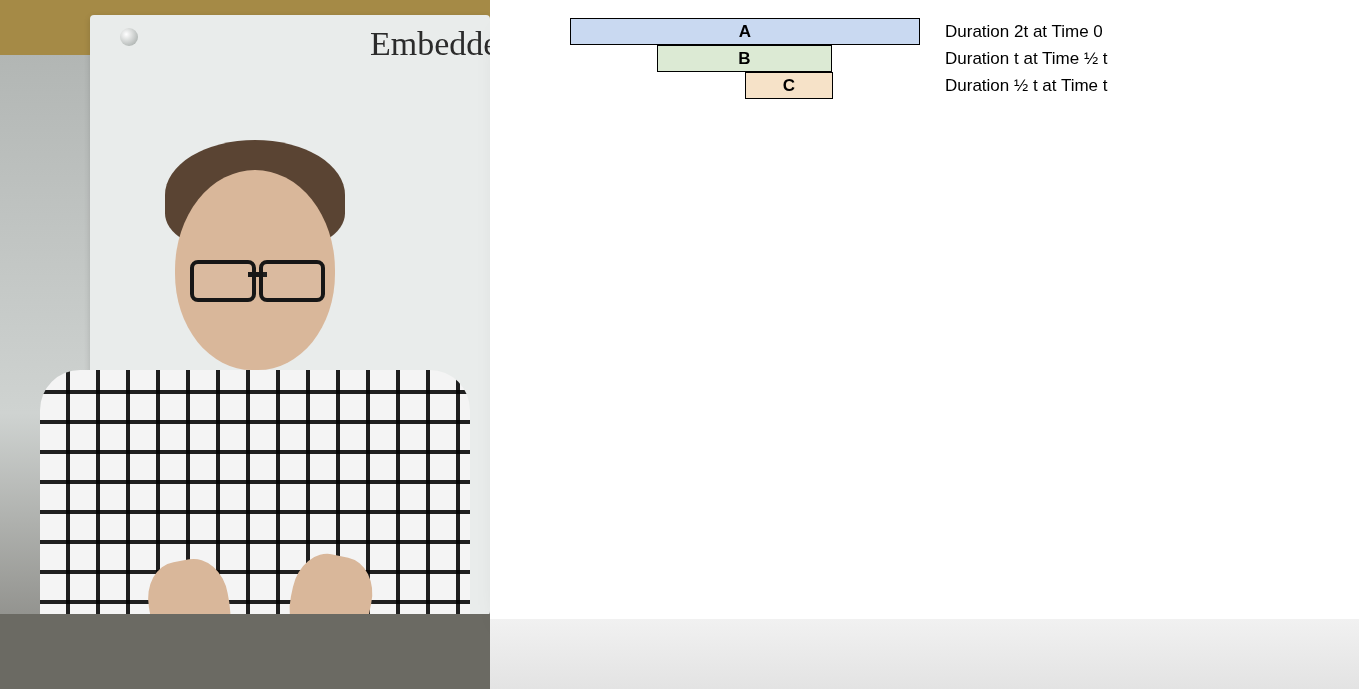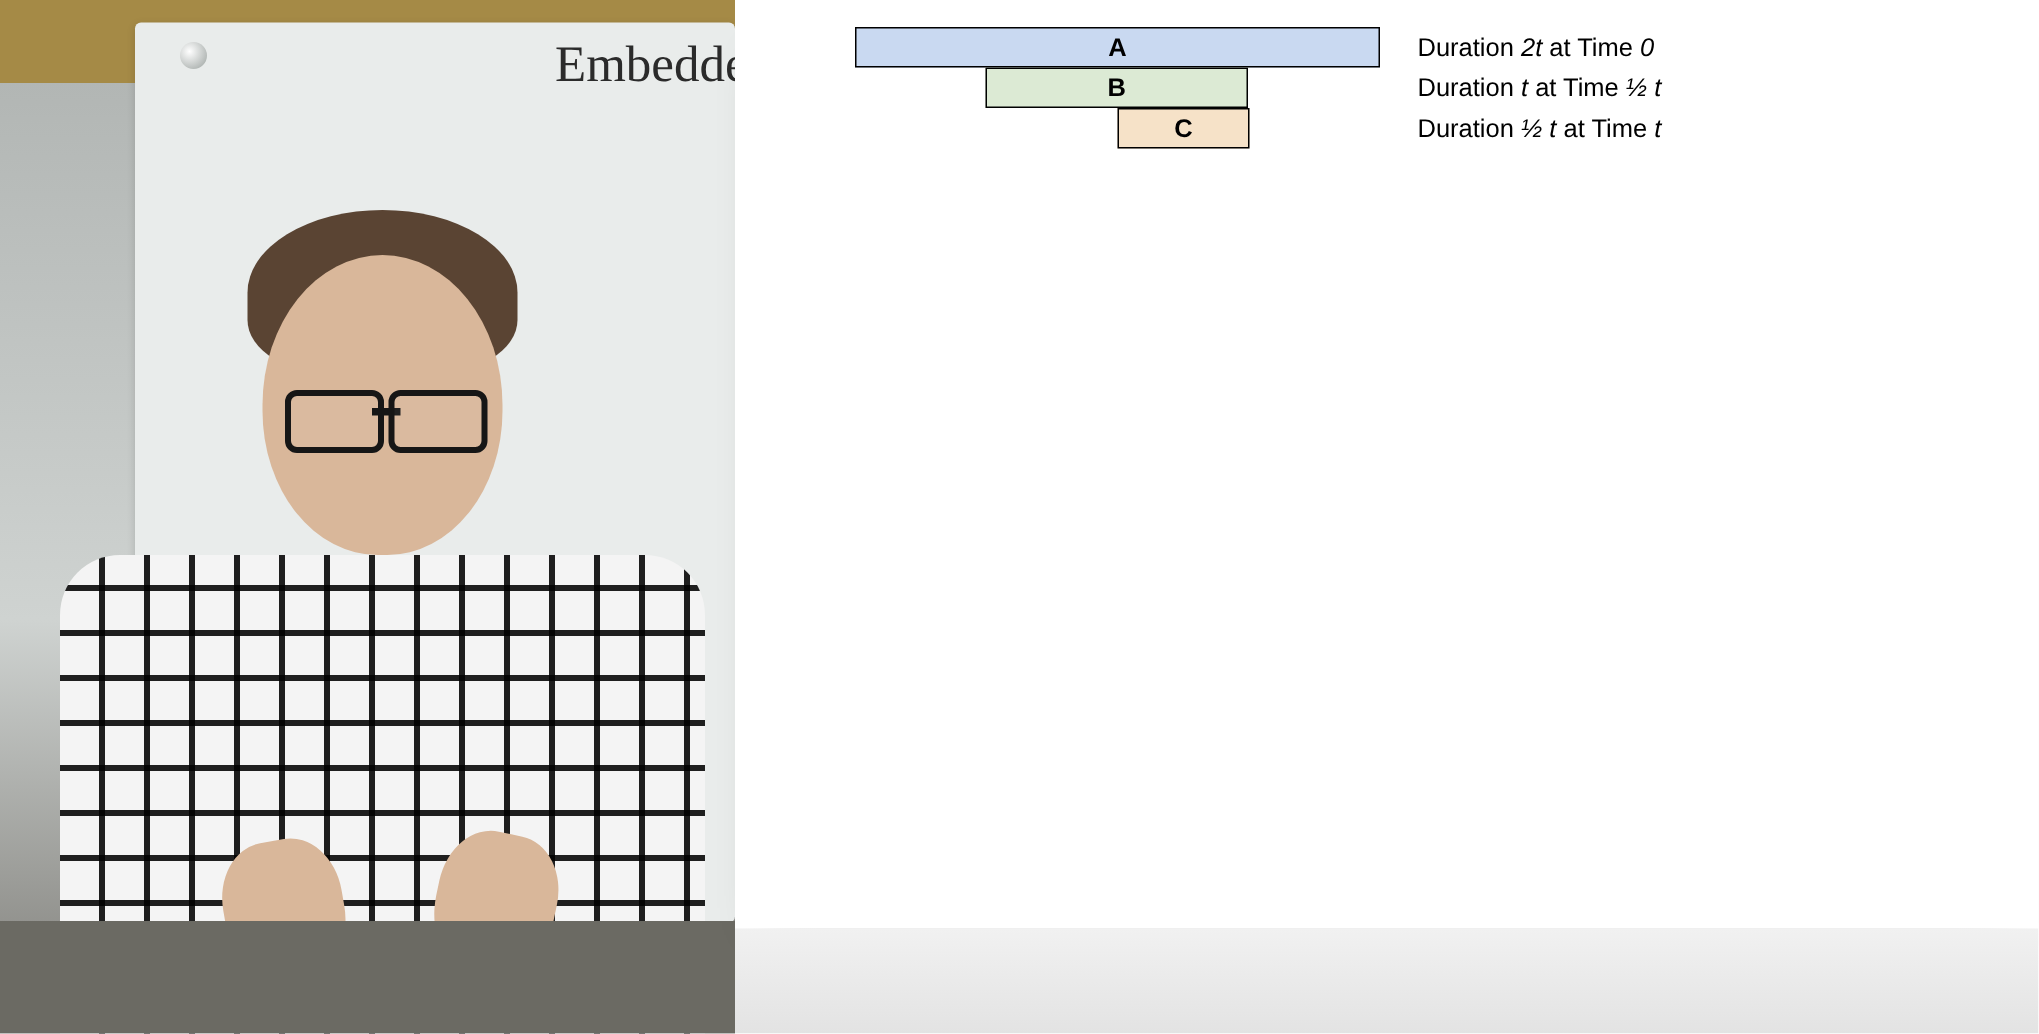--- a/index.html
+++ b/index.html
@@ -29,21 +29,21 @@
   .below-slide{position:absolute;left:490px;top:619px;width:869px;height:70px;background:linear-gradient(180deg,#f1f1f1,#e3e3e3)}
 
   .chart{position:absolute;left:80px;top:18px;width:360px}
   .bar{box-sizing:border-box;height:27px;border:1px solid #000;display:flex;align-items:center;justify-content:center;font-weight:700;font-size:17px;color:#000}
   .bar.a{width:350px;margin-left:0;background:#c9d9f1}
   .bar.b{width:175px;margin-left:87px;background:#dcead4}
   .bar.c{width:88px;margin-left:175px;background:#f6e2c8}
 
   .labels{position:absolute;left:455px;top:18px;font-size:17px;color:#000;line-height:27px}
   .labels div{height:27px;display:flex;align-items:center;white-space:pre}
-  .ital{font-style:italic}
+  .ital{}
 </style>
 </head>
 <body>
 
 <div class="stage">
 
   <div class="webcam">
     <div class="whiteboard"></div>
     <div class="pin"></div>
     <div class="wb-text">Embedded</div>

